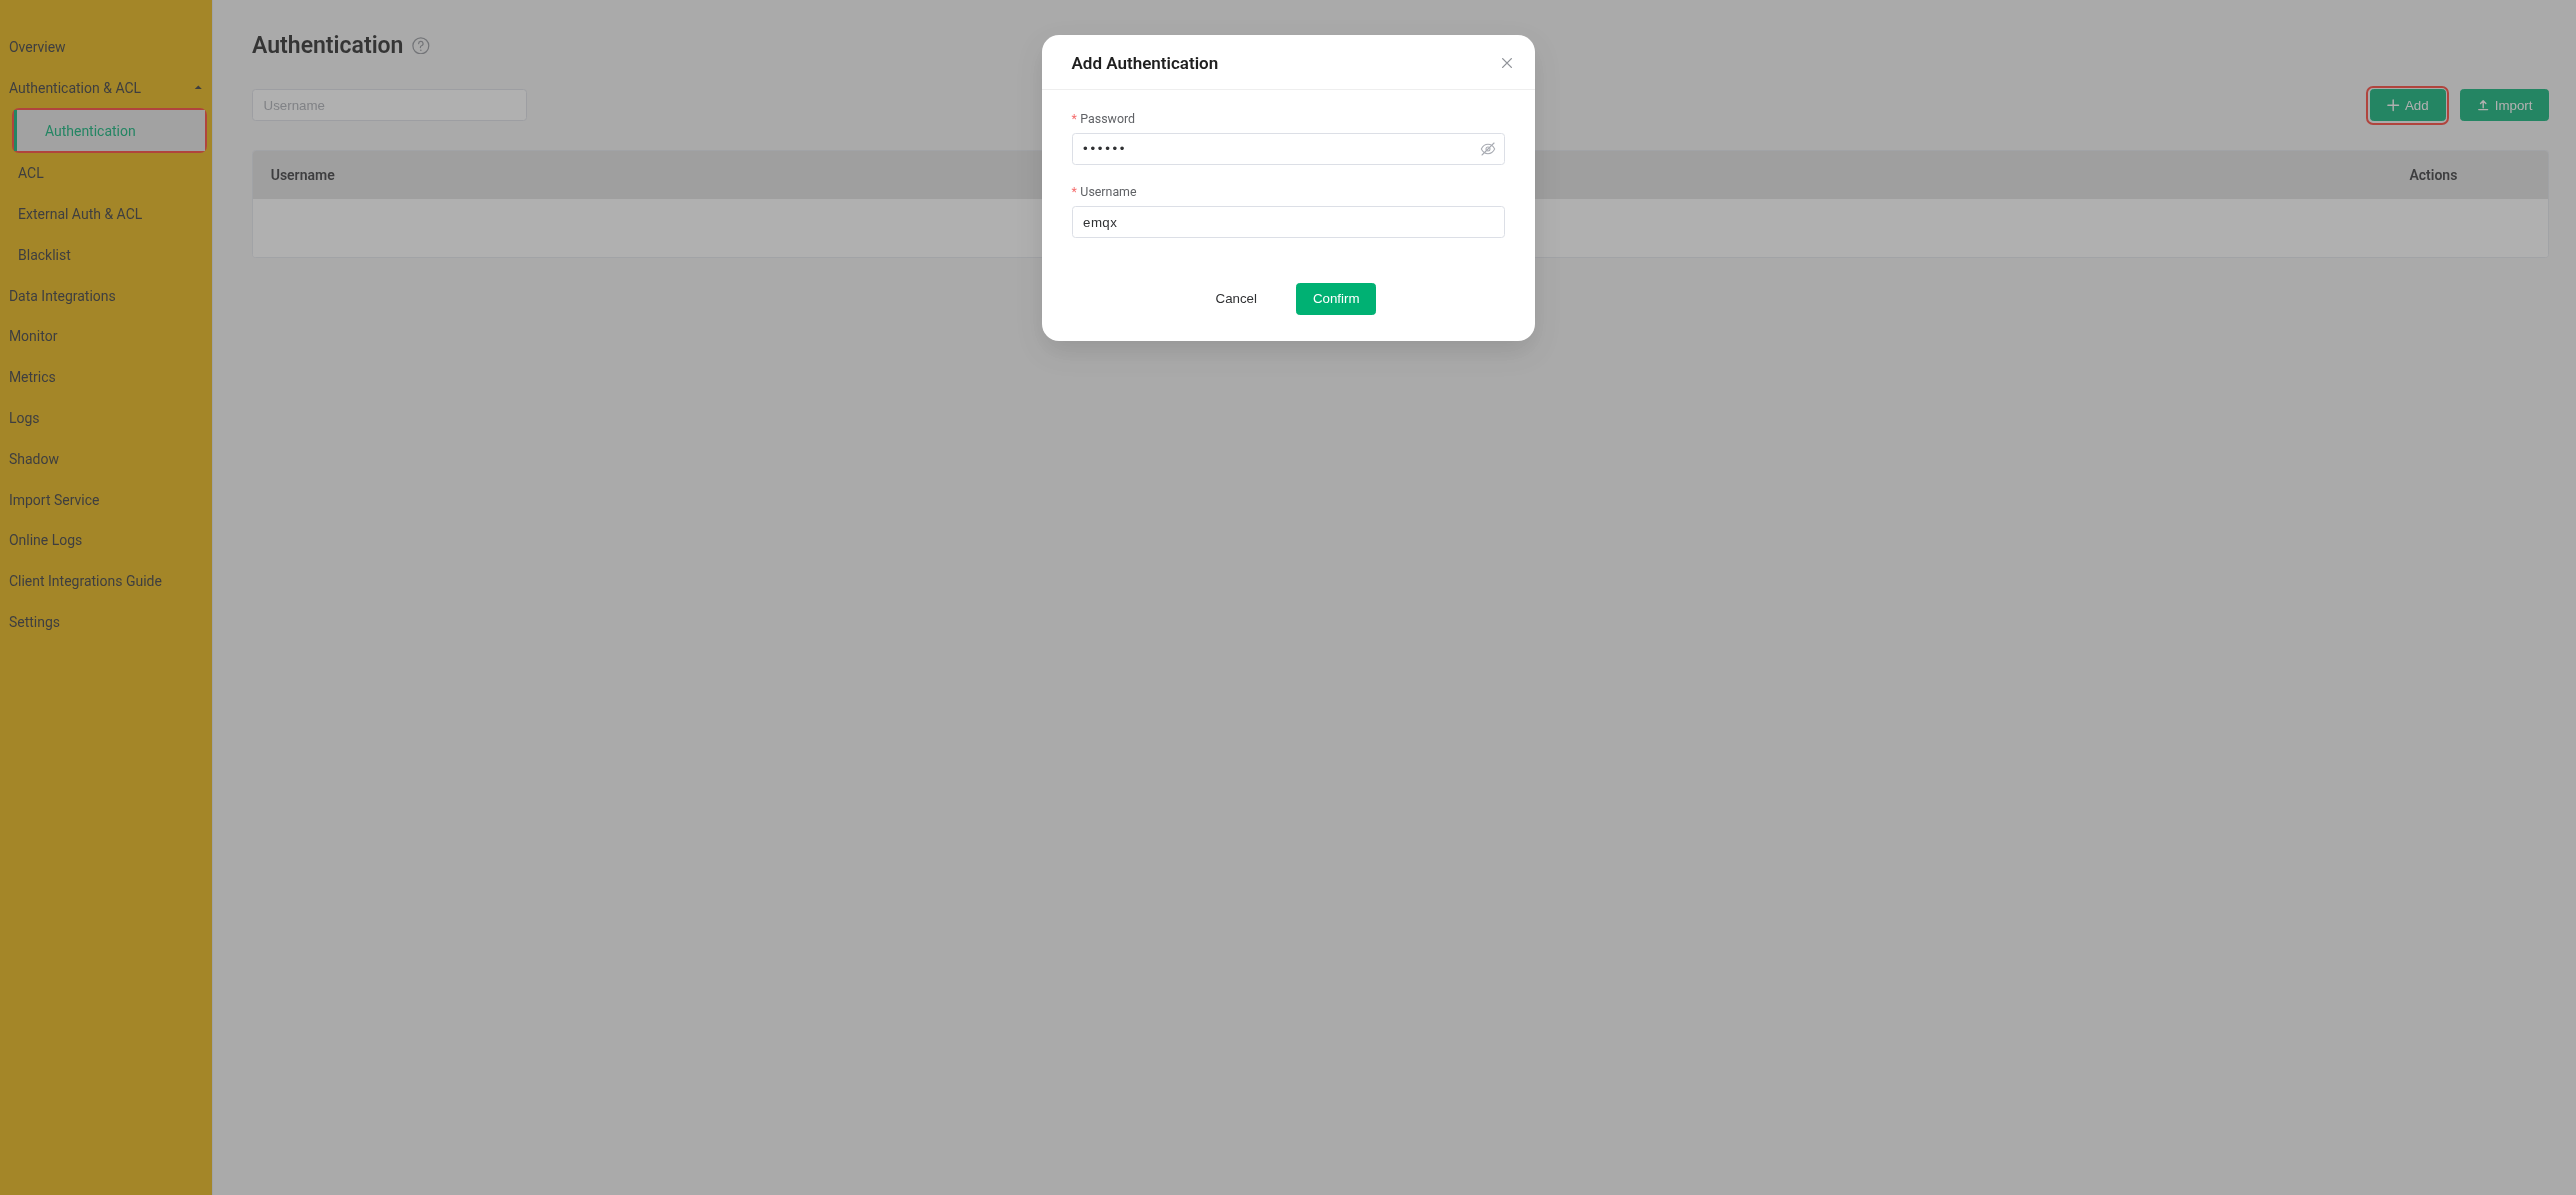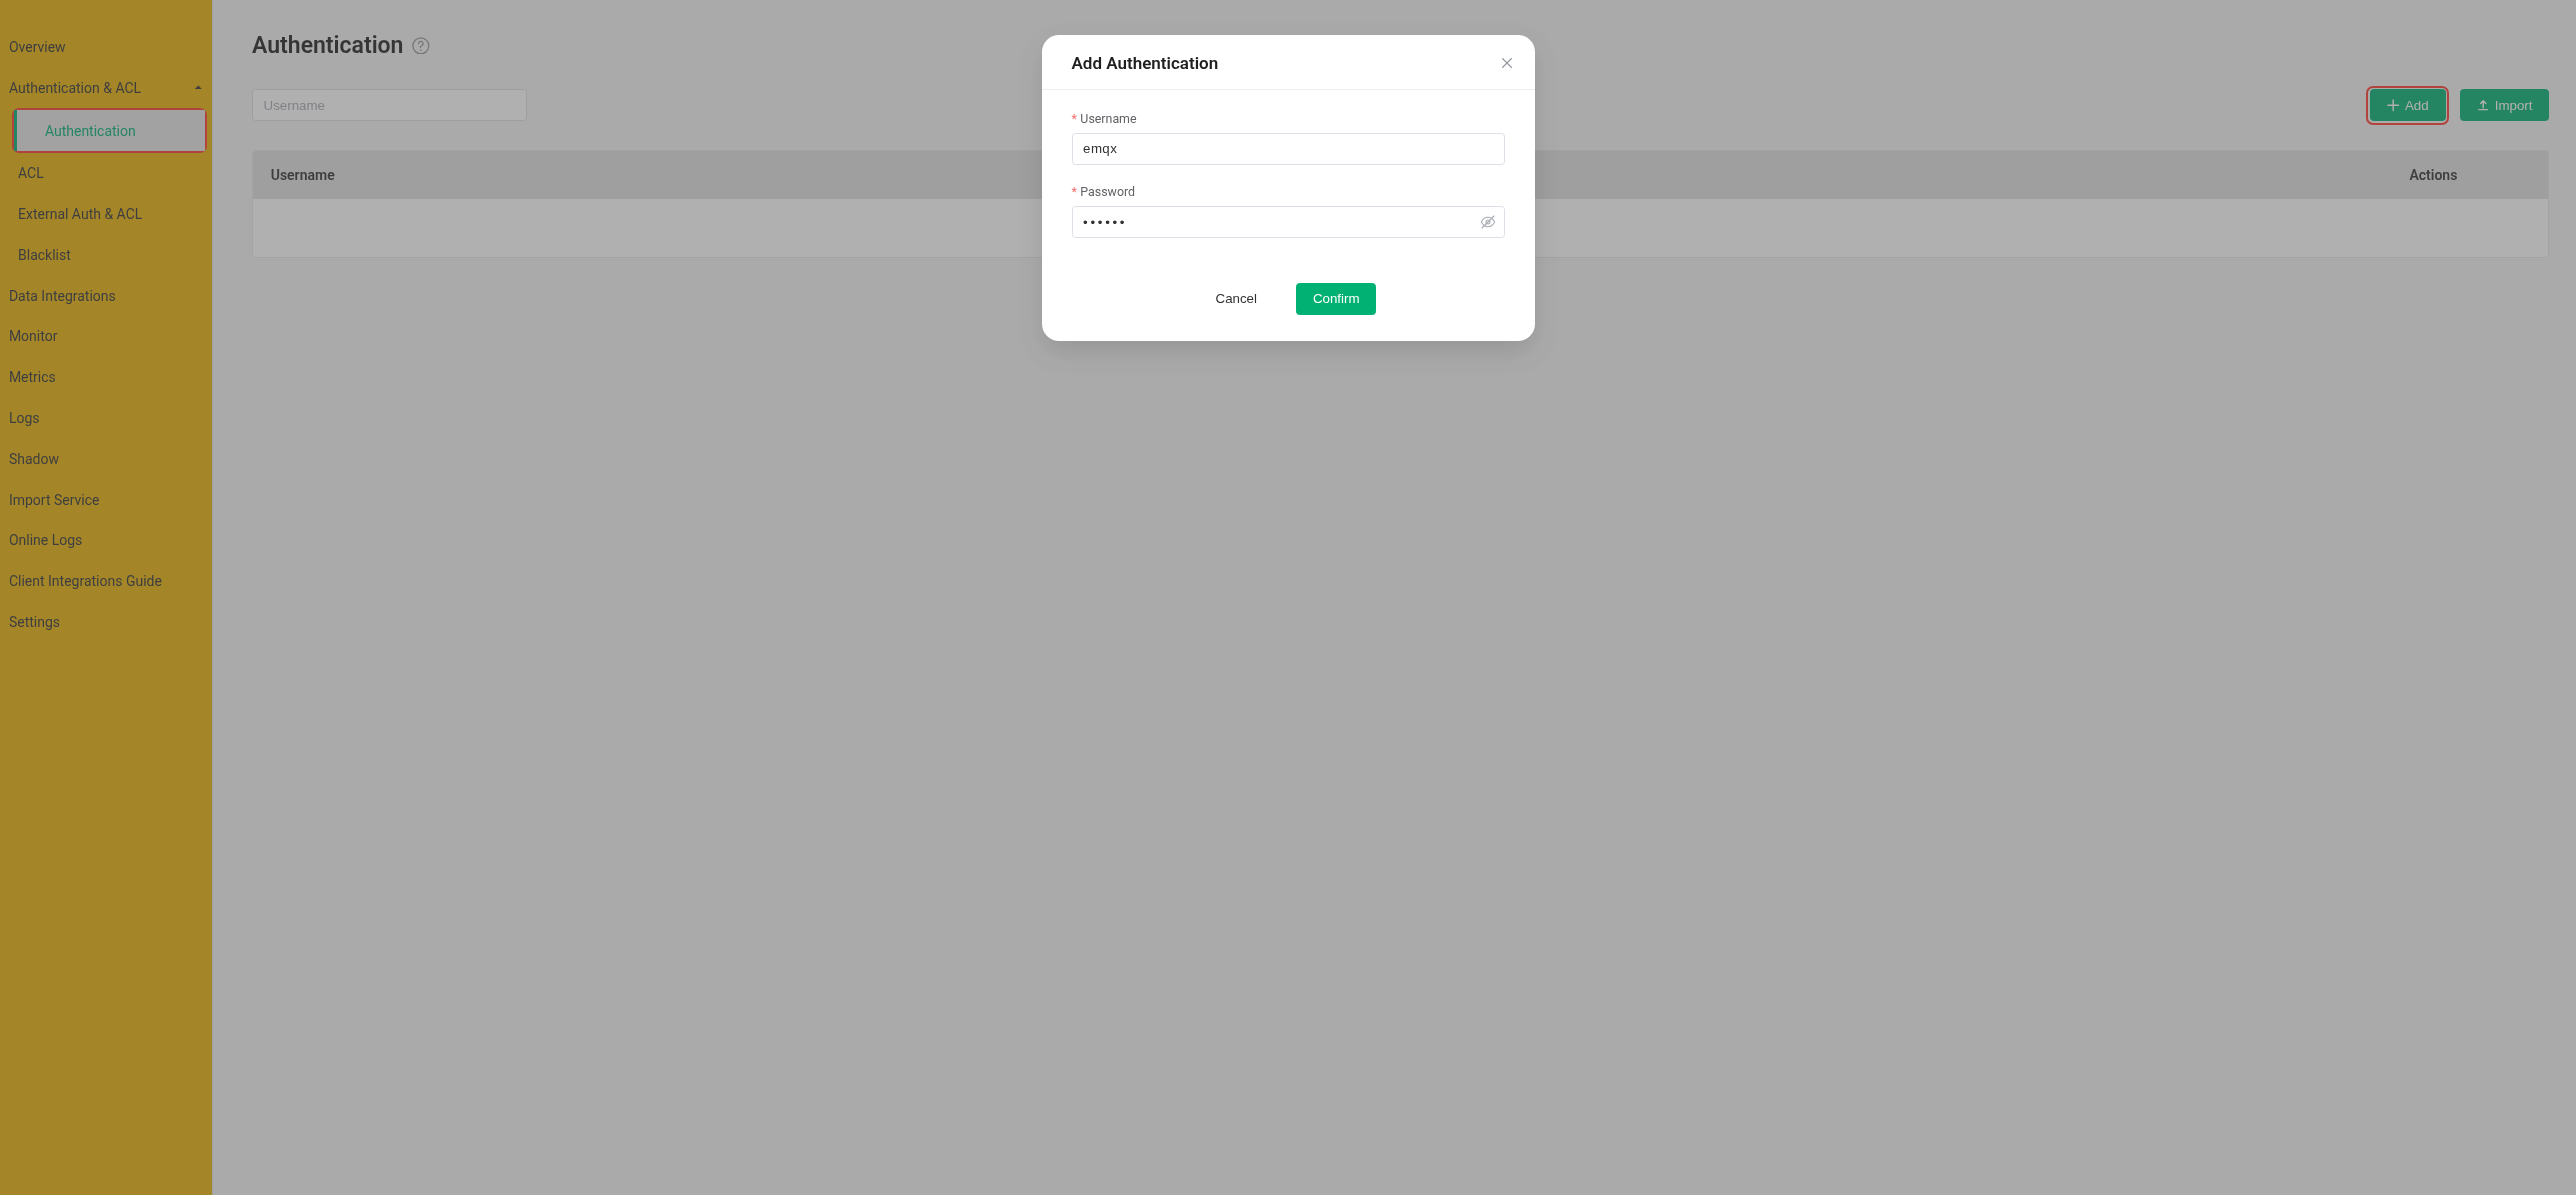--- a/index.html
+++ b/index.html
@@ -347,41 +347,41 @@
       <div class="modal-title">Add Authentication</div>
       <span class="modal-close">
         <svg width="14" height="14" viewBox="0 0 16 16">
             <path d="M3 3l10 10M13 3L3 13" stroke="#909399" stroke-width="1.6" stroke-linecap="round"></path>
           </svg>
       </span>
     </div>
     <div class="modal-body">
       <div class="form-group">
         <label class="form-label">
-          <span class="req">*</span><span>Username</span>
-        </label>
-        <div class="form-input-wrap">
-          <input class="form-input" value="emqx" style="">
-        </div>
-      </div>
-      <div class="form-group">
-        <label class="form-label">
           <span class="req">*</span><span>Password</span>
         </label>
         <div class="form-input-wrap">
           <input class="form-input password" value="••••••" style="">
           <span class="eye-icon">
             <svg width="16" height="16" viewBox="0 0 24 24">
               <path d="M2 12s3.5-7 10-7 10 7 10 7-3.5 7-10 7S2 12 2 12z" fill="none" stroke="#a8abb2" stroke-width="1.6"></path>
               <circle cx="12" cy="12" r="3" fill="none" stroke="#a8abb2" stroke-width="1.6"></circle>
               <path d="M3 21 L21 3" stroke="#a8abb2" stroke-width="1.6" stroke-linecap="round"></path>
             </svg>
           </span>
         </div>
       </div>
+      <div class="form-group">
+        <label class="form-label">
+          <span class="req">*</span><span>Username</span>
+        </label>
+        <div class="form-input-wrap">
+          <input class="form-input" value="emqx" style="">
+        </div>
+      </div>
     </div>
     <div class="modal-foot">
       <button class="btn btn-plain">
         <span>Cancel</span>
       </button>
       <button class="btn btn-green">
         <span>Confirm</span>
       </button>
     </div>
   </div>

